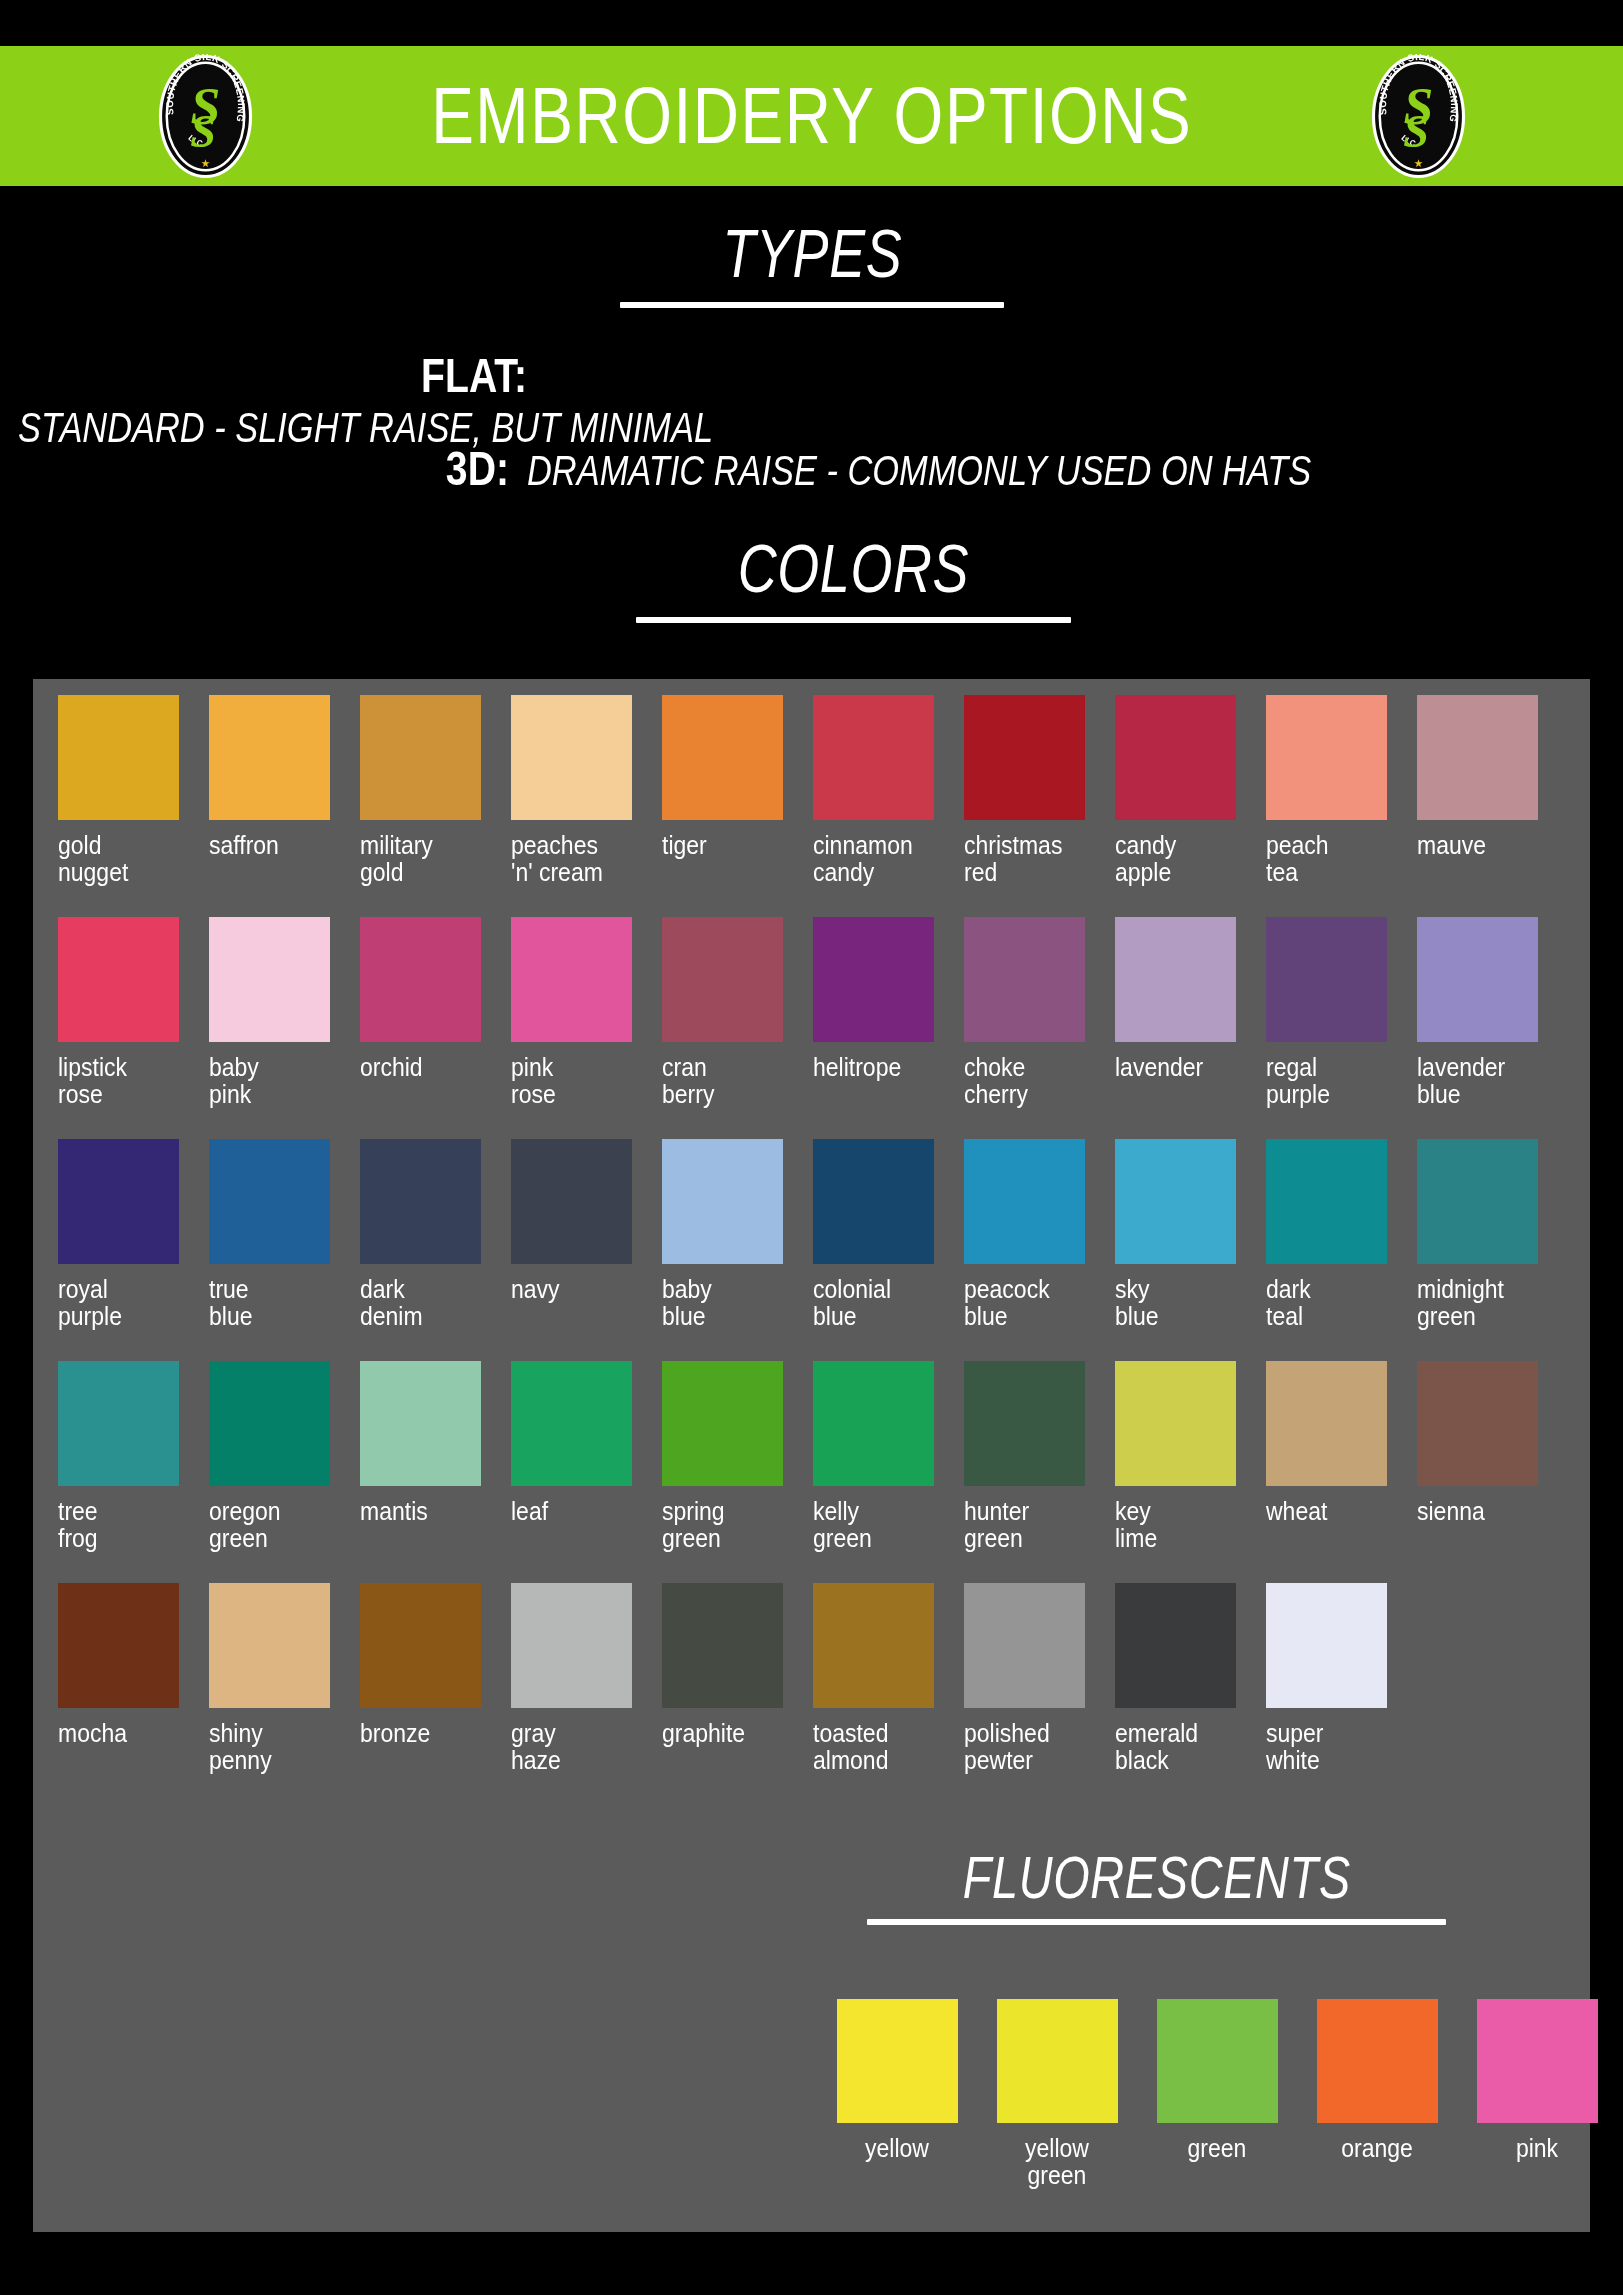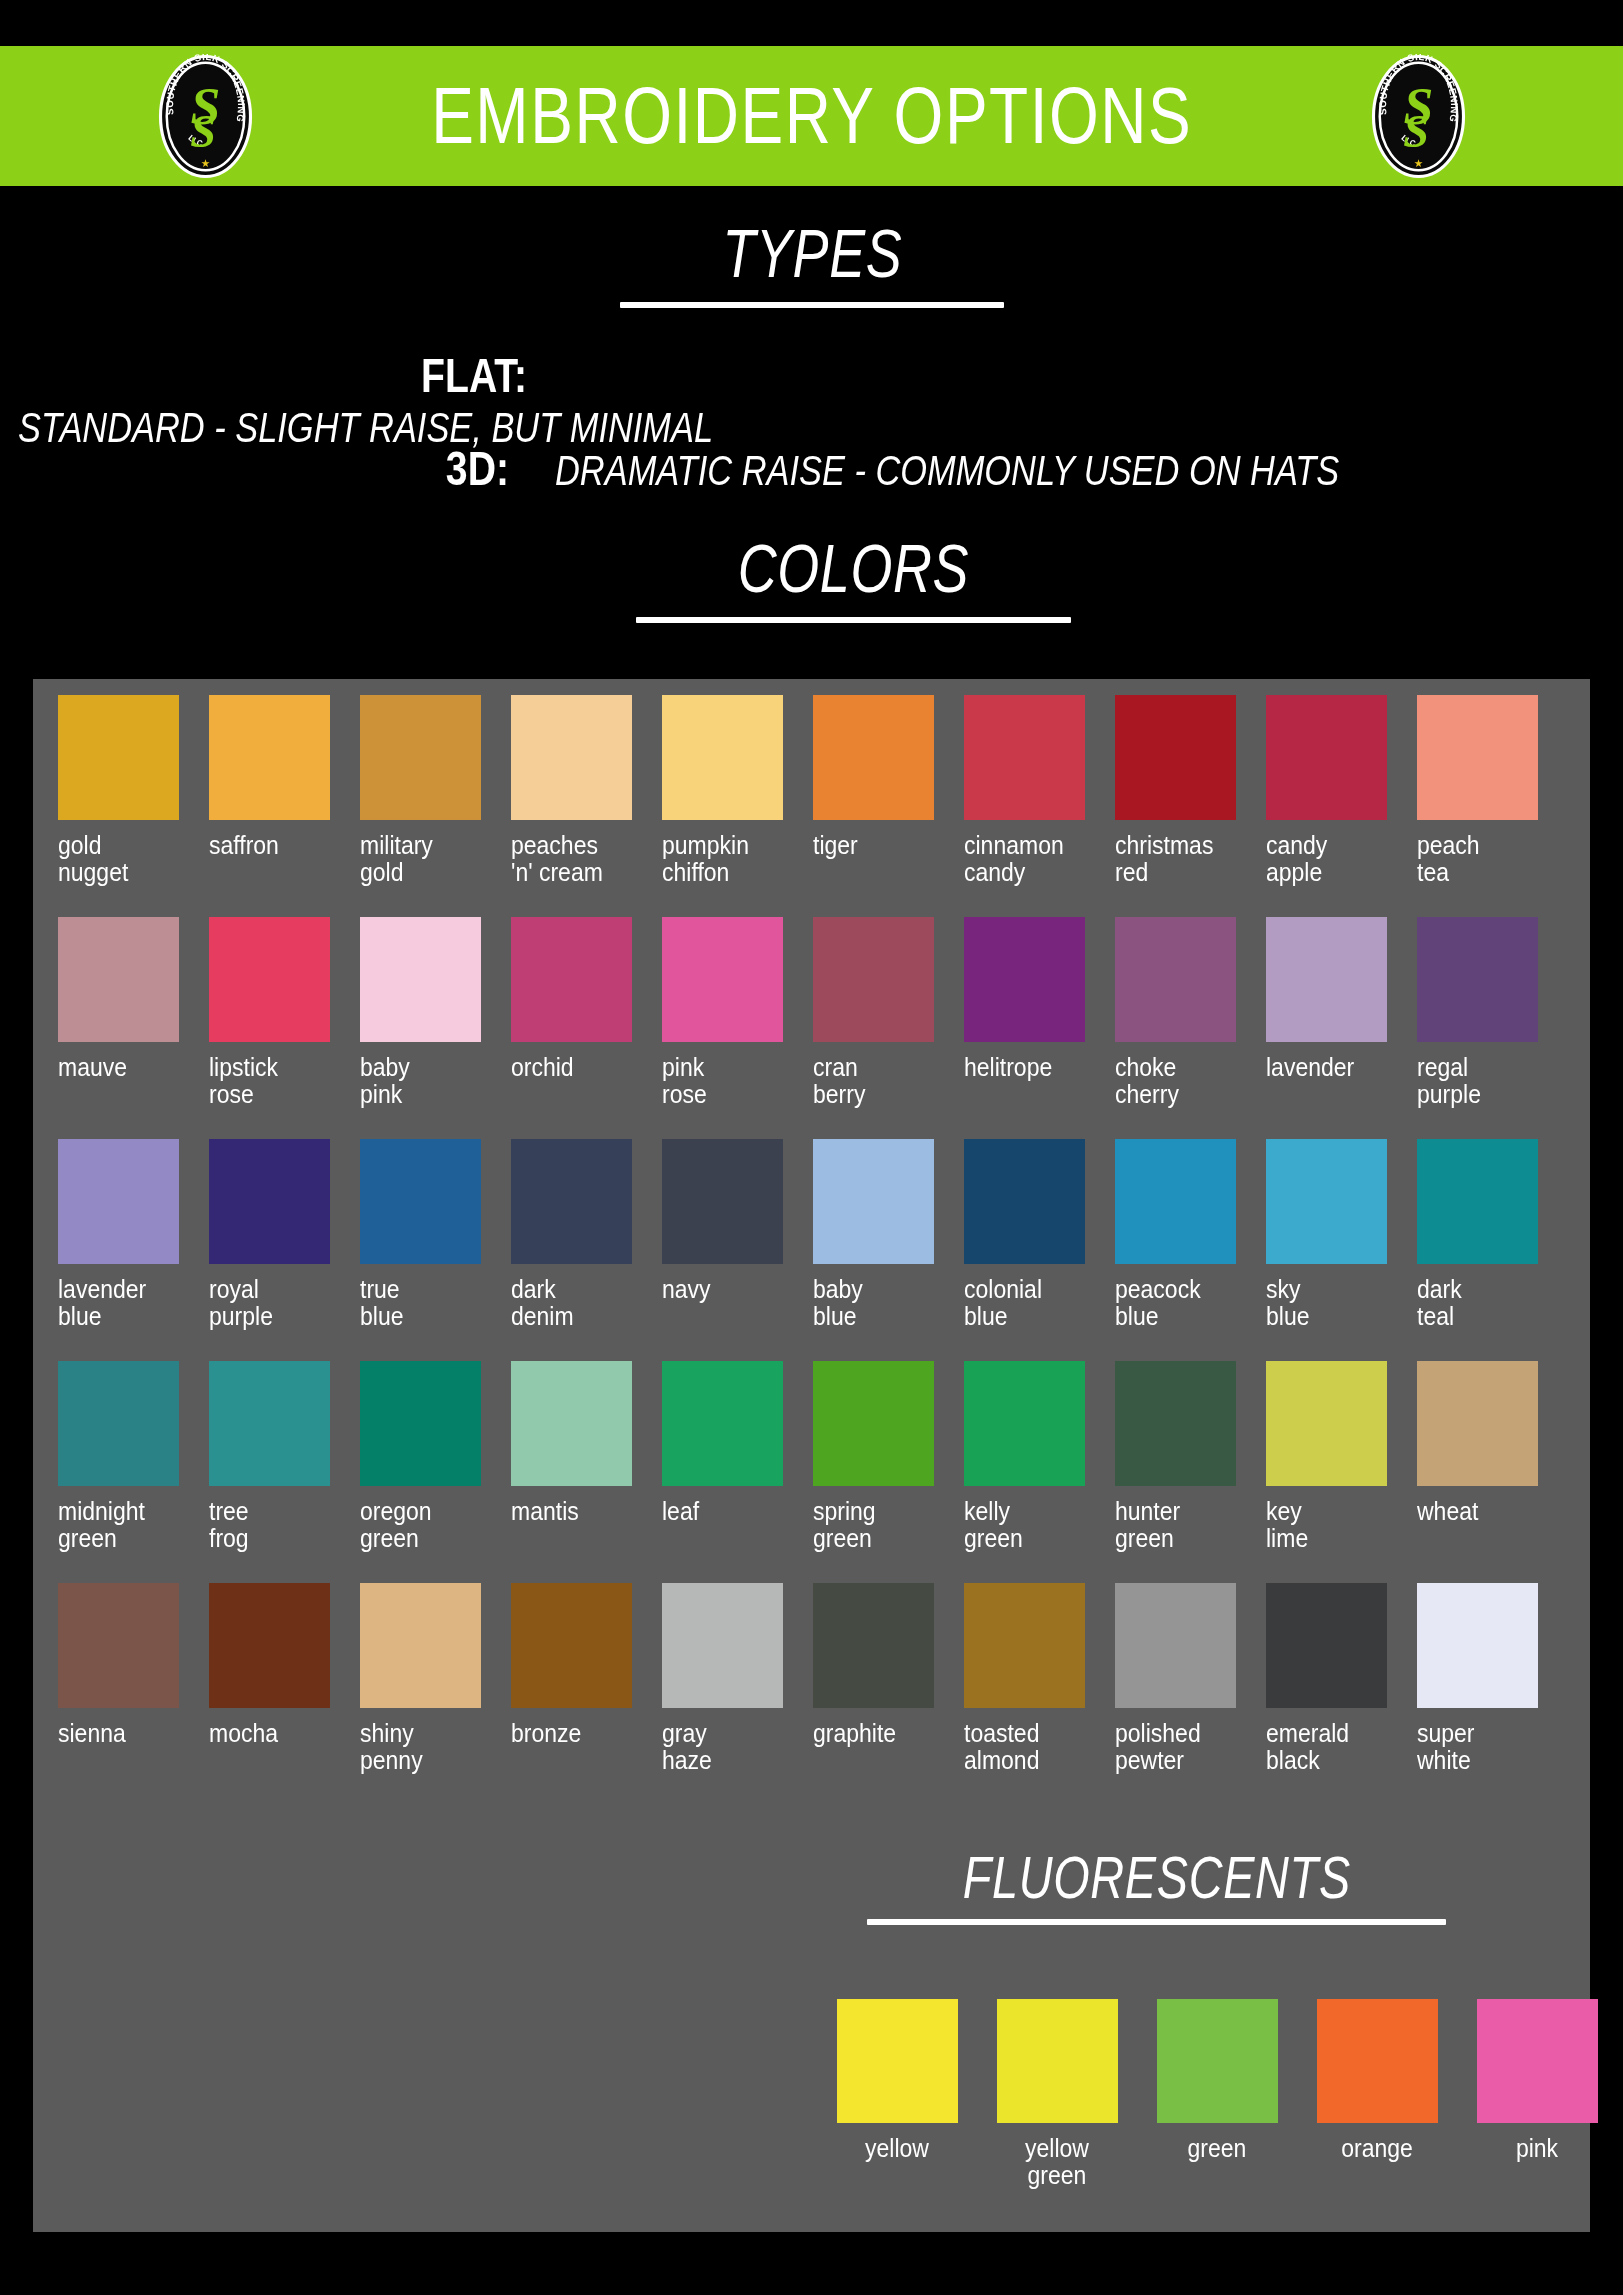--- a/index.html
+++ b/index.html
@@ -77,21 +77,21 @@
   
   .type-row {
     position: absolute;
     left: 0;
     width: 1624px;
     display: flex;
     align-items: baseline;
     color: #FFFFFF;
   }
   #type-flat { top: 347px; flex-direction: column; }
-  #type-3d   { top: 440px; gap: 28px; }
+  #type-3d   { top: 440px; }
 
   .type-key {
     width: 509px;
     text-align: right;
     font-size: 49px;
     font-weight: 700;
     font-stretch: condensed;
     transform: scaleX(0.80);
     transform-origin: right center;
     padding-right: 0px;
@@ -277,25 +277,20 @@
       </div>
       <div class="cell">
         <div class="chip" style="background: rgb(205, 146, 55);"></div>
         <div class="chip-label">military
 gold</div>
       </div>
       <div class="cell">
         <div class="chip" style="background: rgb(244, 206, 150);"></div>
         <div class="chip-label">peaches
 'n' cream</div>
-      </div>
-      <div class="cell">
-        <div class="chip" style="background: rgb(248, 211, 122);"></div>
-        <div class="chip-label">pumpkin
-chiffon</div>
       </div>
       <div class="cell">
         <div class="chip" style="background: rgb(233, 130, 49);"></div>
         <div class="chip-label">tiger</div>
       </div>
       <div class="cell">
         <div class="chip" style="background: rgb(201, 57, 74);"></div>
         <div class="chip-label">cinnamon
 candy</div>
       </div>

